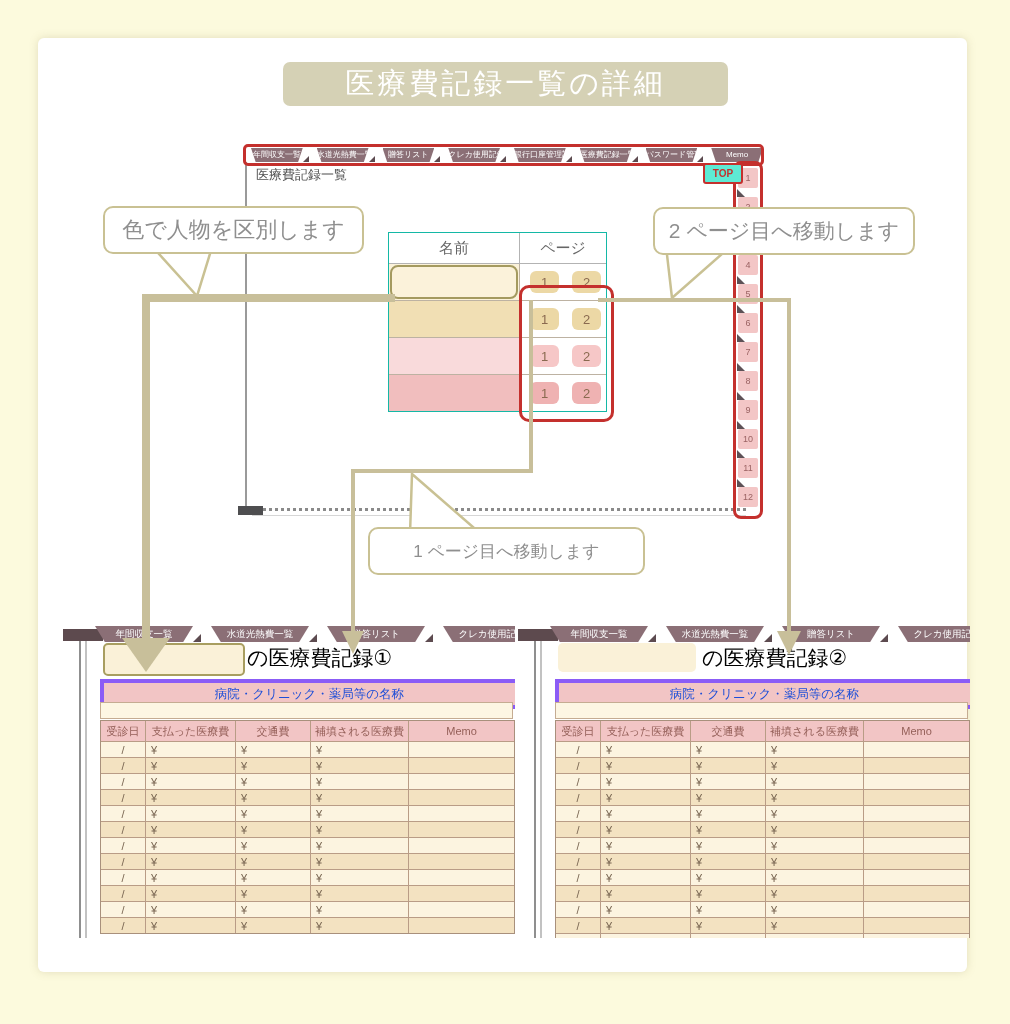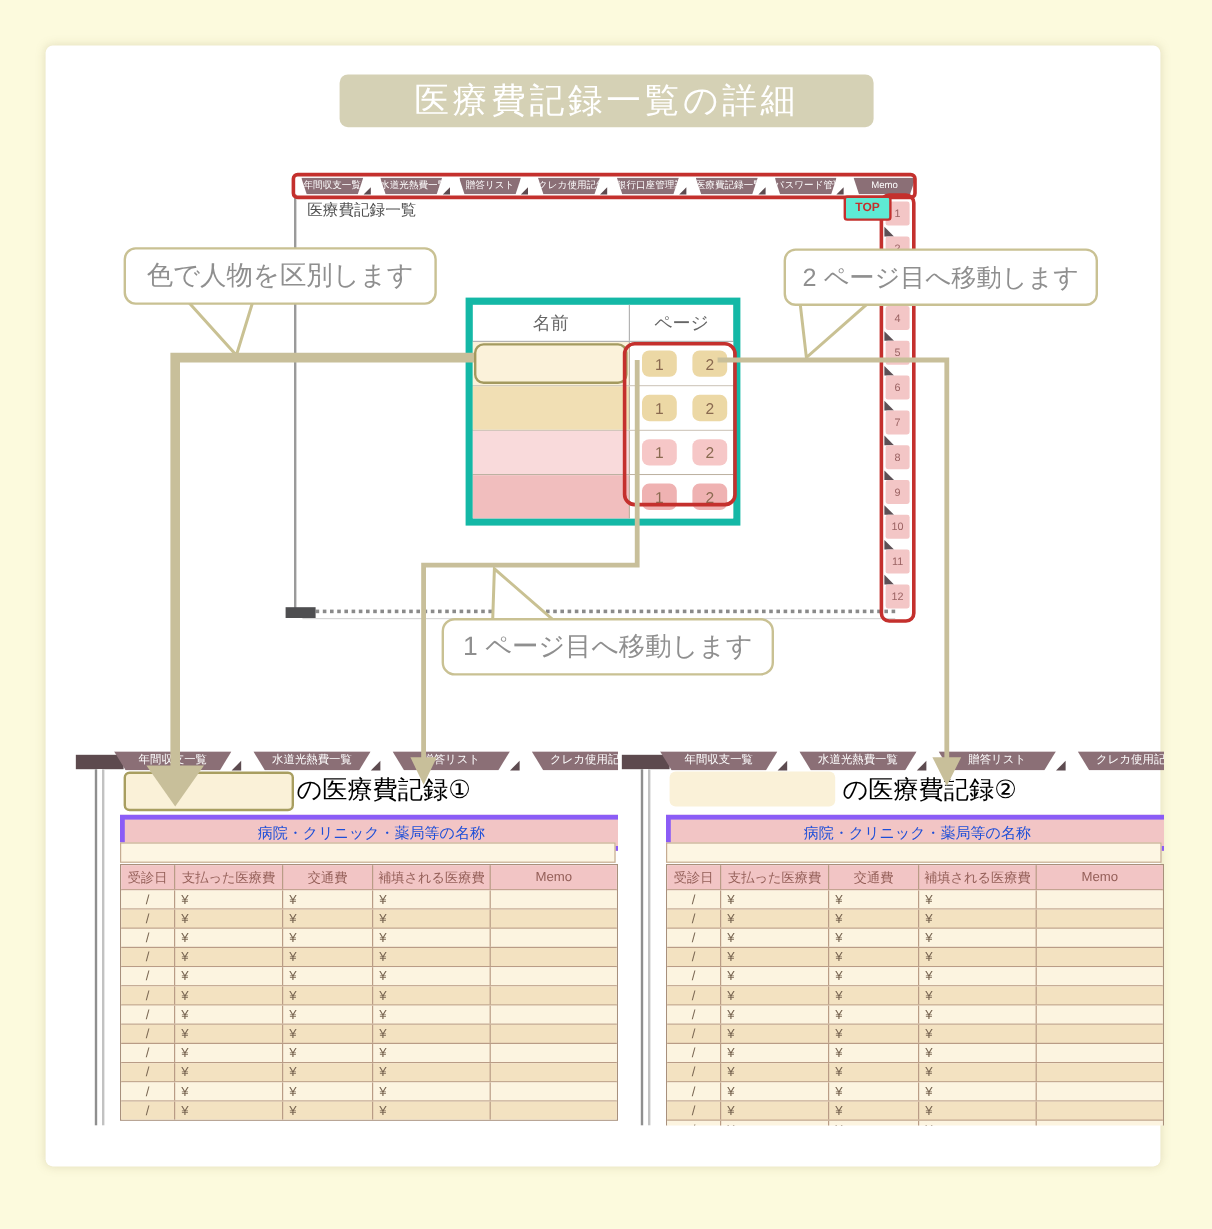--- a/index.html
+++ b/index.html
@@ -30,38 +30,38 @@
   .sheet-bottom-dotted{position:absolute;left:252px;top:508px;width:494px;height:4px;border-top:3px dotted #8a8a8a;border-bottom:1px solid #d6d6d6;z-index:4;}
 
   
   .side-tabs{position:absolute;left:738px;top:168px;width:20px;z-index:6;}
   .stab{position:relative;width:20px;height:20px;margin-bottom:9px;background:#f3c6c6;border-radius:2px;color:#9b6363;
         font-size:9px;display:flex;align-items:center;justify-content:center;}
   .stab:not(:last-child)::after{content:"";position:absolute;left:-1px;bottom:-9px;width:0;height:0;
         border-bottom:8px solid #5d5156;border-right:8px solid transparent;}
 
   
-  .name-table{position:absolute;left:388px;top:248px;width:217px;z-index:10;background:#fff;border:6px solid #14b8a6;}
+  .name-table{position:absolute;left:388px;top:232px;width:217px;z-index:10;background:#fff;border:1px solid #14b8a6;}
   .nt-header{display:flex;height:30px;border-bottom:1px solid #b3b3b3;}
   .nt-h{display:flex;align-items:center;justify-content:center;font-size:15px;color:#666;}
   .nt-h.name{width:130px;border-right:1px solid #b3b3b3;}
   .nt-h.page{flex:1;}
   .nrow{display:flex;height:36px;border-bottom:1px solid #bdb2a2;}
   .nrow:last-child{border-bottom:none;}
   .ncell{width:130px;border-right:1px solid #bdb2a2;position:relative;}
   .hl-ring{position:absolute;left:1px;top:1px;right:1px;bottom:1px;border:2.5px solid #a49a5f;border-radius:8px;pointer-events:none;}
   .pcell{flex:1;background:#fff;display:flex;align-items:center;gap:13px;padding-left:10px;}
   .pbtn{width:29px;height:22px;border-radius:6px;color:#8a6a50;font-size:13px;display:flex;align-items:center;justify-content:center;}
 
   
   .callout{position:absolute;background:#fff;border:2.5px solid #c9c193;border-radius:10px;color:#8f8f8f;
            display:flex;align-items:center;justify-content:center;z-index:60;}
   #callout-left{left:103px;top:206px;width:257px;height:44px;font-size:22px;}
   #callout-right{left:653px;top:207px;width:258px;height:44px;font-size:21px;}
-  #callout-bottom{left:368px;top:515px;width:273px;height:44px;font-size:22px;border-radius:11px;}
+  #callout-bottom{left:368px;top:527px;width:273px;height:44px;font-size:17px;}
 
   
   .overlay{position:absolute;left:0;top:0;width:1010px;height:1024px;z-index:50;pointer-events:none;}
 
   
   .dsheet{position:absolute;width:452px;height:312px;overflow:hidden;z-index:8;}
   #sheet-0{left:63px;top:626px;}
   #sheet-1{left:518px;top:626px;}
   .cap{position:absolute;left:0;top:3px;width:40px;height:12px;background:#5d4a4e;}
   .vline{position:absolute;left:16px;top:15px;width:4px;height:297px;border-left:2px solid #8f8f8f;border-right:2px solid #c2c2c2;background:#fff;}

